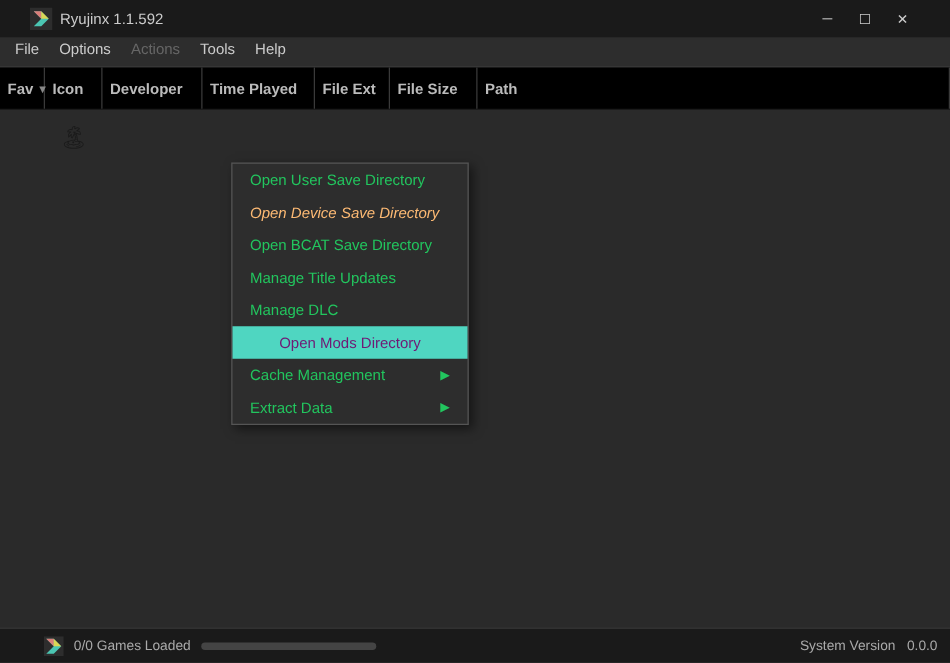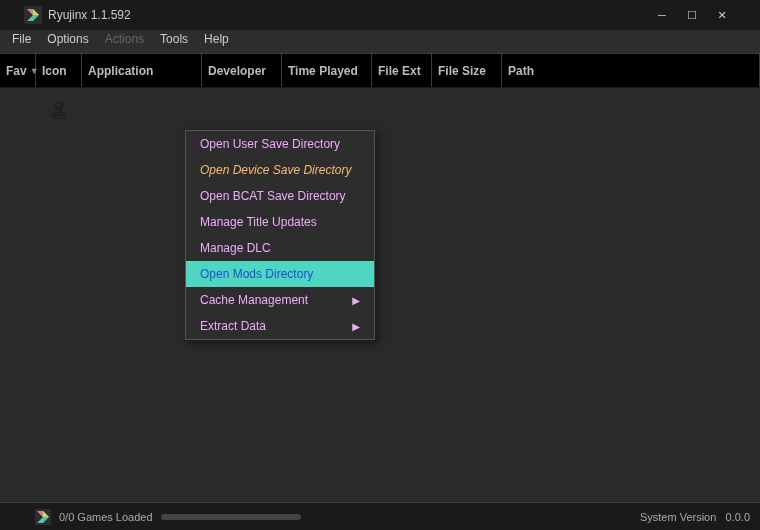--- a/index.html
+++ b/index.html
@@ -178,29 +178,30 @@
       left: 185px;
       width: 190px;
       background: #2d2d2d;
       border: 1px solid #555;
       z-index: 100;
       box-shadow: 3px 3px 8px rgba(0,0,0,0.5);
     }
     .ctx-item {
       padding: 6px 14px;
       cursor: pointer;
-      color: #f0abfc;
+      color: #22c55e;
       font-size: 12px;
       display: flex;
       align-items: center;
       justify-content: space-between;
     }
     .ctx-item.active {
       background: #4fd6c1;
-      color: #1d4ed8;
+      color: #701a75;
+      justify-content: center;
     }
     .ctx-item.disabled {
       color: #fdba74;
       cursor: default;
       font-style: italic;
     }
     .ctx-arrow { font-size: 10px; }
 
     
     #status-bar {
@@ -280,23 +281,20 @@
   <span class="menu-item">Help</span>
 </div>
 
 <div id="col-header">
   <div class="col-cell col-fav">
     <span>Fav</span>
     <span style="margin-left:3px;font-size:9px;color:#888;">▼</span>
   </div>
   <div class="col-cell col-icon">
     <span>Icon</span>
-  </div>
-  <div class="col-cell col-app">
-    <span>Application</span>
   </div>
   <div class="col-cell col-dev">
     <span>Developer</span>
   </div>
   <div class="col-cell col-time">
     <span>Time Played</span>
   </div>
   <div class="col-cell col-ext">
     <span>File Ext</span>
   </div>

